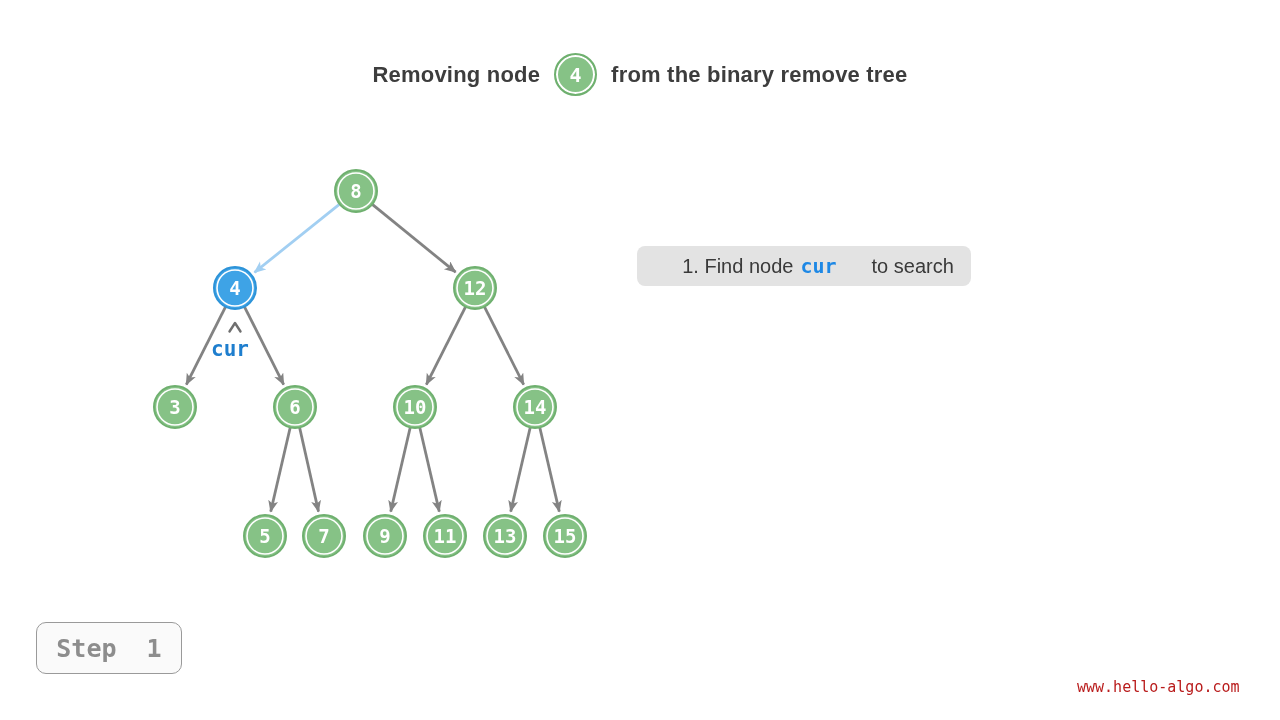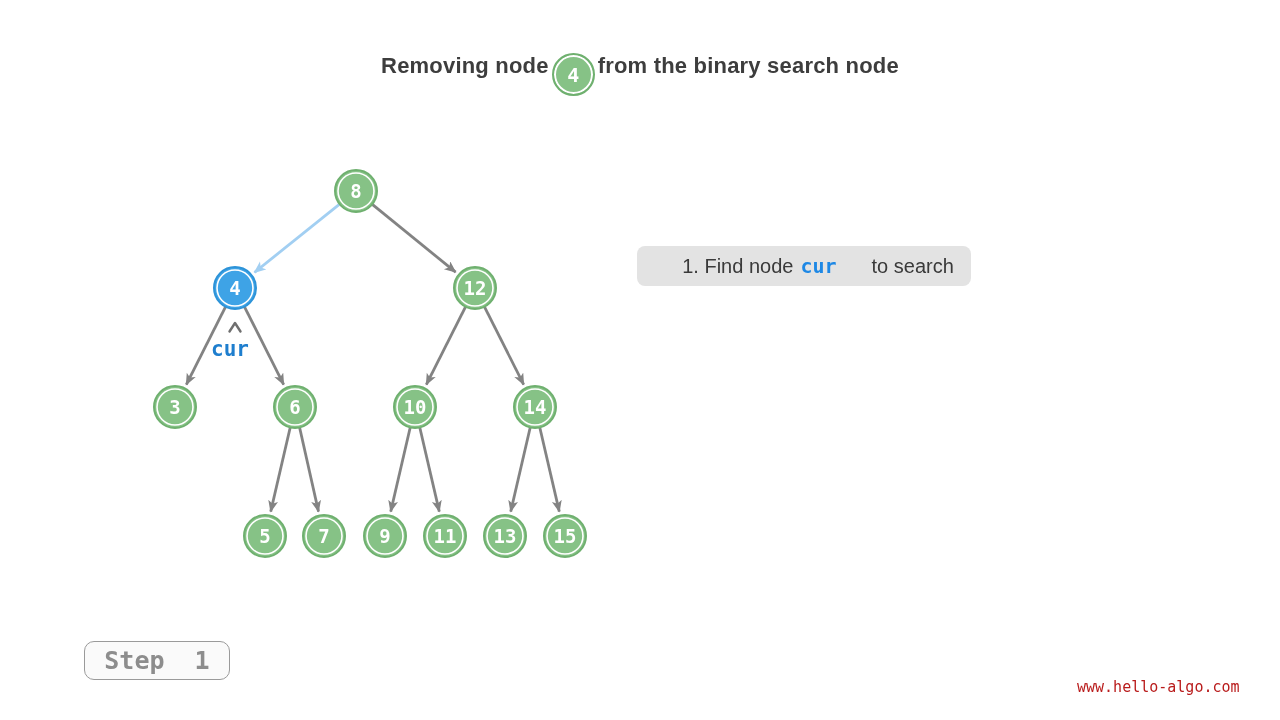--- a/index.html
+++ b/index.html
@@ -12,21 +12,22 @@
   }
   .stage { position: absolute; inset: 0; width: 1280px; height: 720px; }
 
   
   .title-row {
     position: absolute;
     left: 0; right: 0; top: 53px;
     height: 43px;
     display: flex;
     justify-content: center;
-    gap: 3px;
+    align-items: center;
+    gap: 14px;
   }
   .title-text {
     font-size: 22px;
     font-weight: 700;
     color: #3d3d3d;
     letter-spacing: 0.2px;
   }
   .title-node-badge {
     width: 43px; height: 43px;
     border-radius: 50%;
@@ -78,29 +79,28 @@
   .annotation .ann-cur {
     font-family: "DejaVu Sans Mono", monospace;
     font-weight: 700;
     font-size: 20px;
     color: #1e88e5;
   }
 
   
   .step-badge {
     position: absolute;
-    left: 36px; top: 641px;
-    width: 146px; height: 39px;
+    left: 36px; top: 622px;
+    width: 146px; height: 52px;
     background: #fafafa;
     border: 1.5px solid #9a9a9a;
     border-radius: 10px;
     display: flex;
     align-items: center;
     justify-content: center;
-    margin-left: 48px;
   }
   .step-badge span {
     font-family: "DejaVu Sans Mono", monospace;
     font-weight: 700;
     font-size: 25px;
     color: #8d8d8d;
     white-space: pre;
   }
 
   
@@ -115,21 +115,21 @@
 </head>
 <body>
 
 <div class="stage">
 
   <div class="title-row">
     <span class="title-text">Removing node</span>
     <div class="title-node-badge">
       <span>4</span>
     </div>
-    <span class="title-text">from the binary search node</span>
+    <span class="title-text">from the binary remove tree</span>
   </div>
 
   <svg class="tree-layer" viewBox="0 0 1280 720" xmlns="http://www.w3.org/2000/svg">
     <defs>
       <marker id="arrow-normal" markerWidth="14" markerHeight="12" refX="11" refY="5" orient="auto" markerUnits="userSpaceOnUse">
         <path d="M0,0 L12,5 L0,10 L3,5 Z" fill="#838383"></path>
       </marker>
       <marker id="arrow-current" markerWidth="14" markerHeight="12" refX="11" refY="5" orient="auto" markerUnits="userSpaceOnUse">
         <path d="M0,0 L12,5 L0,10 L3,5 Z" fill="#a2cff2"></path>
       </marker>

